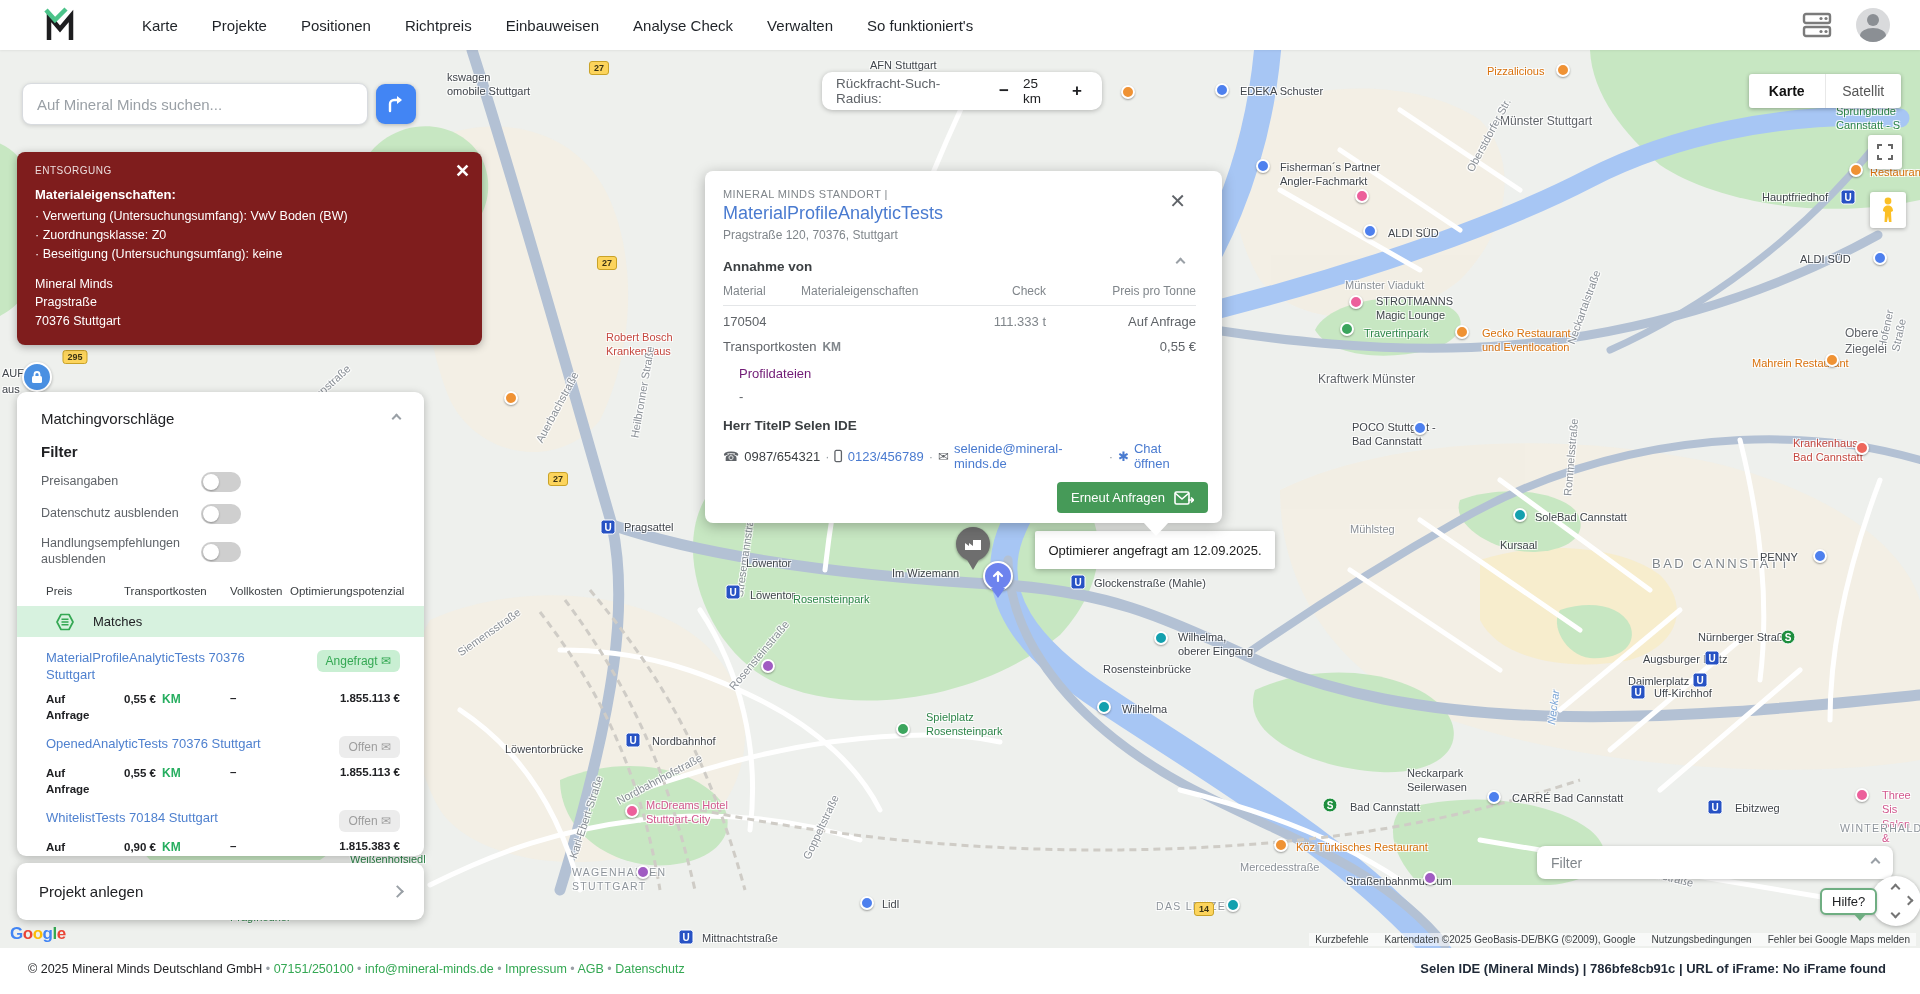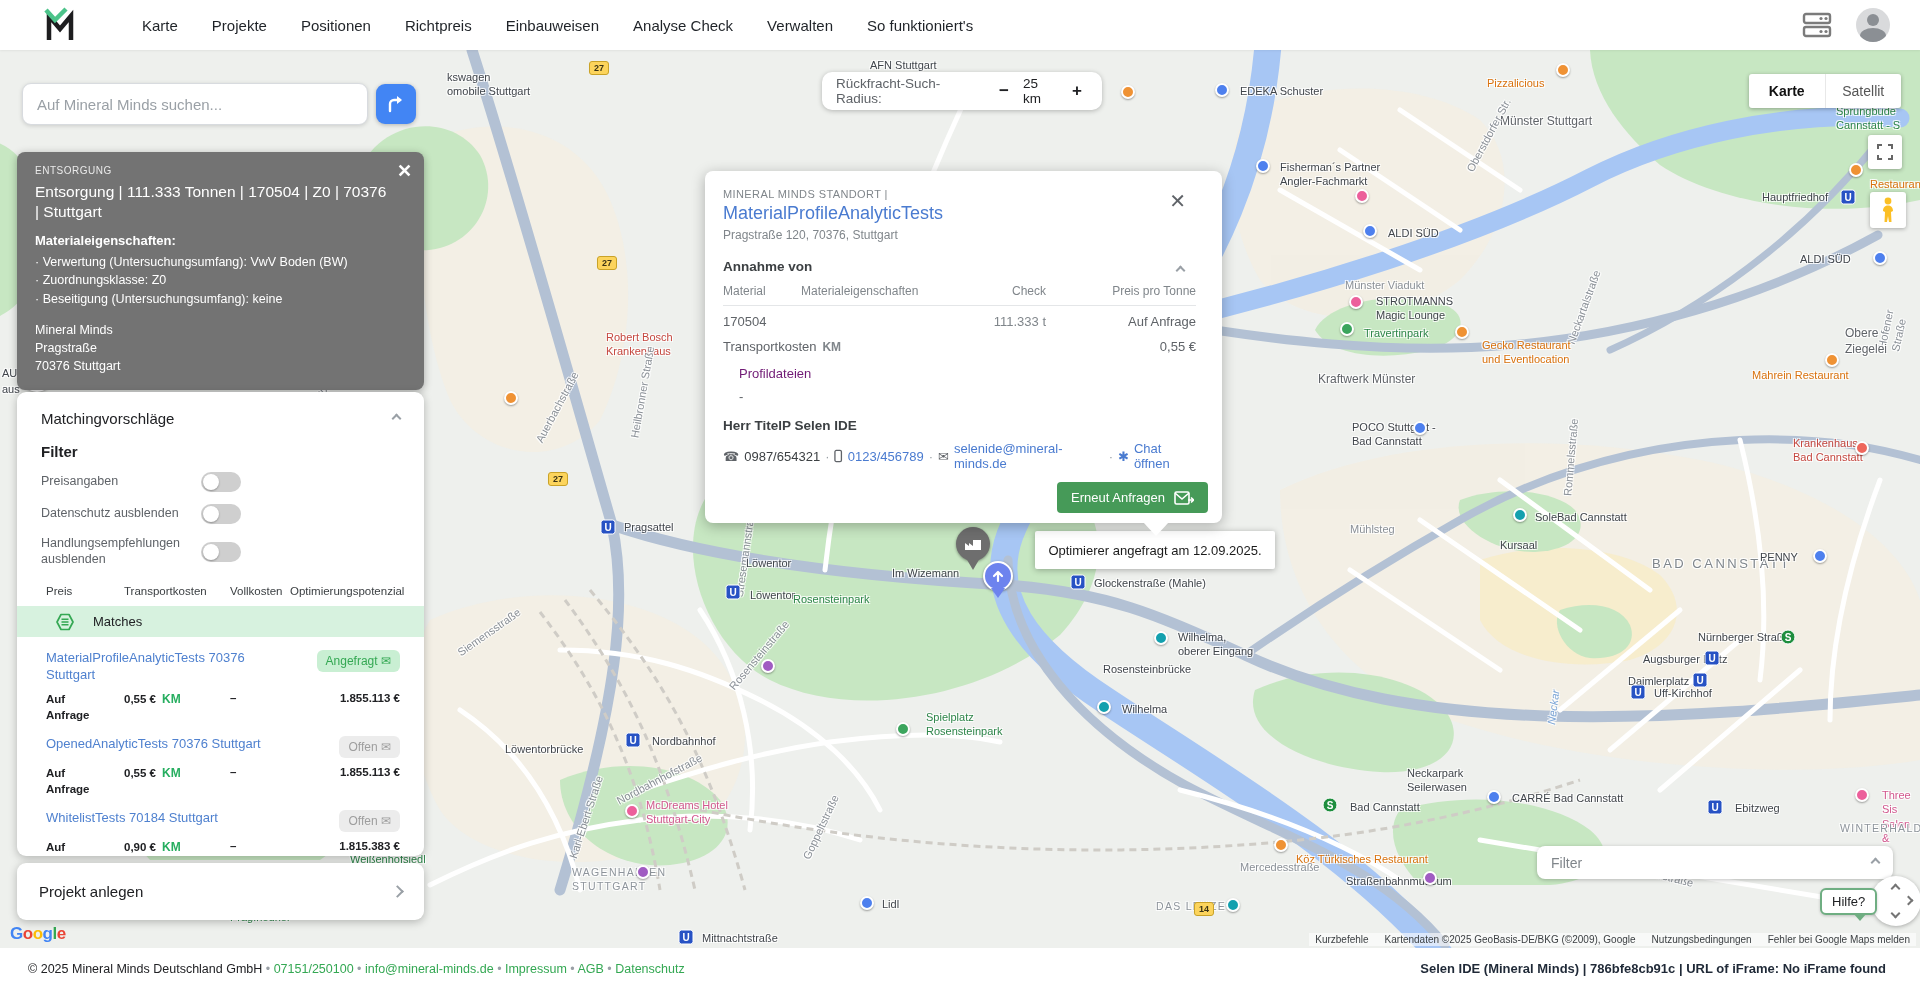--- a/index.html
+++ b/index.html
@@ -20,21 +20,21 @@
   .map { position:absolute; top:50px; left:0; width:1920px; height:898px; background:#eef0ed; overflow:hidden; z-index:1; }
   .map svg.base { position:absolute; inset:0; }
   .ml { position:absolute; white-space:pre-line; line-height:1.3; font-size:11px; z-index:3; text-shadow:1px 1px 0 rgba(255,255,255,.85),-1px -1px 0 rgba(255,255,255,.85),1px -1px 0 rgba(255,255,255,.85),-1px 1px 0 rgba(255,255,255,.85); }
   .ml-street { color:#8a9097; }
   .ml-town { color:#5f6368; font-size:12px; }
   .ml-dark { color:#40454b; font-weight:500; }
   .ml-caps { color:#8d949b; font-size:10.5px; letter-spacing:1.3px; font-weight:500; }
   .ml-city { color:#7f868c; font-size:13px; letter-spacing:2.5px; font-weight:500; }
   .ml-park { color:#2d8549; font-weight:500; }
   .ml-water { color:#7da7d8; font-style:italic; }
-  .ml-orange { color:#d9710c; font-weight:500;margin-top:12px; }
+  .ml-orange { color:#d9710c; font-weight:500; }
   .ml-pink { color:#d3588f; font-weight:500; }
   .ml-red { color:#c5473f; font-weight:500; }
 
   .mk { position:absolute; transform:translate(-50%,-50%); z-index:4; }
   .mk-u,.mk-s { width:15px; height:15px; color:#fff; font-size:10px; font-weight:700; display:flex; align-items:center; justify-content:center; }
   .mk-u { background:#2752c4; border-radius:3px; border:1px solid #fff; }
   .mk-s { background:#1e8e3e; border-radius:50%; border:1px solid #fff; }
   .mk-poi { width:14px; height:14px; border-radius:50%; border:2px solid #fff; box-shadow:0 1px 2px rgba(0,0,0,.35); }
   .mk-blue { background:#4e80ee; } .mk-orange { background:#ef9234; }
   .mk-teal { background:#13a0ae; } .mk-green { background:#3ba55d; }
@@ -79,21 +79,21 @@
   .attribution { position:absolute; right:4px; bottom:2px; display:flex; gap:16px; font-size:10px; color:#3c4043; z-index:9; background:rgba(255,255,255,.6); padding:1px 6px; }
   .google-logo { position:absolute; left:10px; bottom:4px; font-size:17px; font-weight:600; letter-spacing:-.5px; z-index:9; }
 
   
   .popup { position:absolute; left:705px; top:121px; width:517px; height:352px; background:#fff; border-radius:8px; box-shadow:0 3px 14px rgba(0,0,0,.28); z-index:20; padding:17px 26px 0 18px; }
   .popup::after { content:""; position:absolute; left:438px; bottom:-13px; border-left:13px solid transparent; border-right:13px solid transparent; border-top:14px solid #fff; }
   .popup-kicker { font-size:11px; letter-spacing:.4px; color:#80868b; }
   .popup-title { font-size:18px; color:#4a7bd0; margin-top:3px; cursor:pointer; }
   .popup-address { font-size:12px; color:#80868b; margin-top:4px; }
   .popup-close { position:absolute; right:36px; top:20px; font-size:20px; color:#5f6368; cursor:pointer; line-height:1; }
-  .popup-section { display:flex; align-items:flex-end; margin-top:17px; }
+  .popup-section { display:flex; align-items:flex-start; margin-top:17px; }
   .popup-section-title { font-size:13.5px; font-weight:700; color:#3c4043; }
   .popup-section .chev { margin-left:auto; margin-right:12px; }
   .popup-cols { display:grid; grid-template-columns:78px 1fr 120px 150px; font-size:12px; color:#80868b; margin-top:10px; padding-bottom:7px; border-bottom:1px solid #e4e6e8; }
   .popup-cols span:nth-child(3),.popup-cols span:nth-child(4) { text-align:right; }
   .popup-row { display:grid; grid-template-columns:160px 1fr 150px; font-size:13px; color:#5f6368; padding:8px 0 2px; }
   .popup-row span:nth-child(2) { text-align:right; color:#80868b; }
   .popup-row span:nth-child(3) { text-align:right; color:#5f6368; }
   .km { color:#27ae60; font-weight:700; font-size:12px; margin-left:6px; }
   .popup-files { margin:10px 0 0 16px; font-size:13px; color:#701a75; }
   .popup-files-val { margin:8px 0 0 16px; font-size:13px; color:#5f6368; }
@@ -103,21 +103,21 @@
   .pc-sep { color:#9aa0a6; }
   .popup-btn { position:absolute; right:14px; bottom:10px; background:#469a58; color:#fff; font-size:13px; border:none; border-radius:4px; padding:8px 14px; display:flex; align-items:center; gap:9px; cursor:pointer; font-family:"Liberation Sans",sans-serif; }
   .tooltip { position:absolute; left:1035px; top:481px; width:240px; height:38px; background:#fff; box-shadow:0 1px 6px rgba(0,0,0,.3); border-radius:2px; display:flex; align-items:center; justify-content:center; font-size:13px; color:#1b1b1b; z-index:18; }
 
   
   .search-wrap { position:absolute; left:22px; top:83px; z-index:50; display:flex; align-items:center; }
   .search-input { width:346px; height:42px; background:#fff; border:1px solid #d8dbdf; border-radius:9px; box-shadow:0 1px 4px rgba(0,0,0,.15); font-size:15px; color:#202124; padding:0 14px; outline:none; font-family:"Liberation Sans",sans-serif; }
   .search-input::placeholder { color:#9aa0a6; }
   .search-btn { margin-left:8px; width:40px; height:40px; border:none; border-radius:9px; background:#4285f4; box-shadow:0 1px 4px rgba(0,0,0,.25); cursor:pointer; display:flex; align-items:center; justify-content:center; }
 
-  .disposal-card { position:absolute; left:17px; top:152px; width:407px; background:#737373; border-radius:8px; box-shadow:0 2px 8px rgba(0,0,0,.3); z-index:50; color:#fff; padding:13px 18px 15px; }
+  .disposal-card { position:absolute; left:17px; top:152px; width:465px; background:#7f1d1d; border-radius:8px; box-shadow:0 2px 8px rgba(0,0,0,.3); z-index:50; color:#fff; padding:13px 18px 15px; }
   .dc-tag { font-size:10px; letter-spacing:.5px; color:rgba(255,255,255,.85); }
   .dc-title { font-size:15.5px; margin-top:6px; line-height:1.28; padding-right:16px; }
   .dc-props { font-size:13px; font-weight:700; margin-top:11px; }
   .dc-bullets { list-style:none; margin-top:5px; }
   .dc-bullets li { font-size:12.5px; line-height:1.5; }
   .dc-bullets li::before { content:"· "; }
   .dc-company { margin-top:12px; font-size:12.5px; line-height:1.45; }
   .dc-close { position:absolute; right:12px; top:8px; font-size:18px; font-weight:700; color:#fff; cursor:pointer; }
 
   .match-panel { position:absolute; left:17px; top:392px; width:407px; height:464px; background:#fff; border-radius:9px; box-shadow:0 2px 8px rgba(0,0,0,.25); z-index:50; padding:18px 24px 8px; overflow:hidden; }
@@ -528,21 +528,20 @@
     <svg width="22" height="22" viewBox="0 0 22 22">
       <path d="M5,18 v-7 a4,4 0 0 1 4,-4 h6" fill="none" stroke="#fff" stroke-width="2.4" stroke-linecap="round"></path>
       <path d="M12,3 l5,4 -5,4 z" fill="#fff"></path>
     </svg>
   </button>
 </div>
 
 <div class="disposal-card">
   <div class="dc-tag">ENTSORGUNG</div>
   <div class="dc-close">✕</div>
-  <div class="dc-title">Entsorgung | 111.333 Tonnen | 170504 | Z0 | 70376 | Stuttgart</div>
   <div class="dc-props">Materialeigenschaften:</div>
   <ul class="dc-bullets" id="dc-bullets">
       <li>Verwertung (Untersuchungsumfang): VwV Boden (BW)</li>
       <li>Zuordnungsklasse: Z0</li>
       <li>Beseitigung (Untersuchungsumfang): keine</li>
     </ul>
   <div class="dc-company">
     <div>Mineral Minds</div>
     <div>Pragstraße</div>
     <div>70376 Stuttgart</div>

